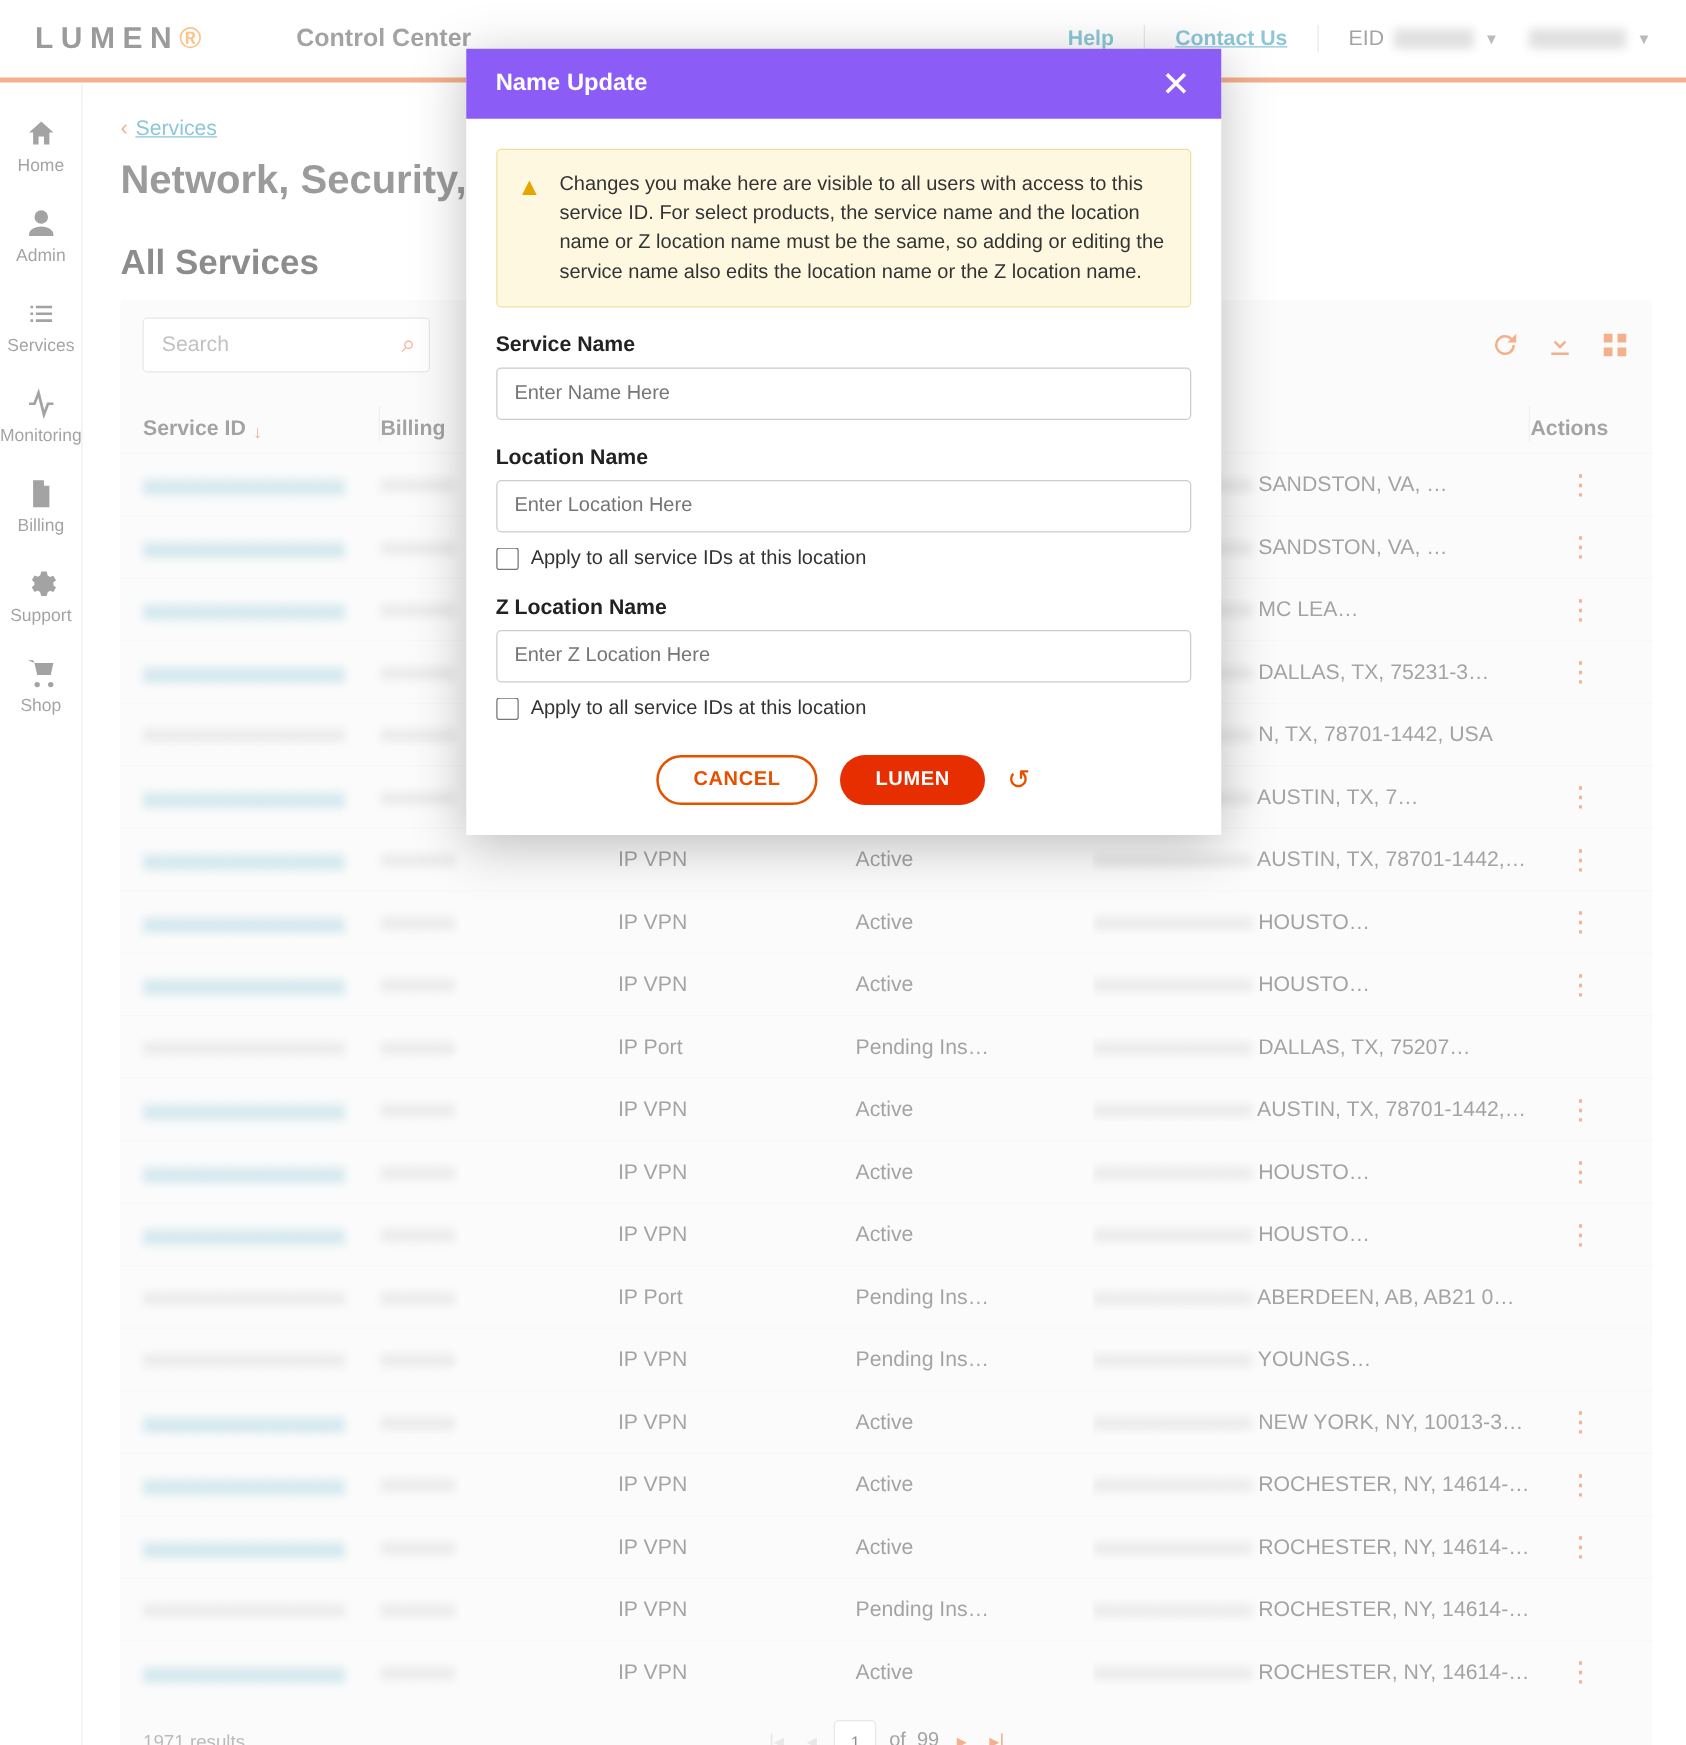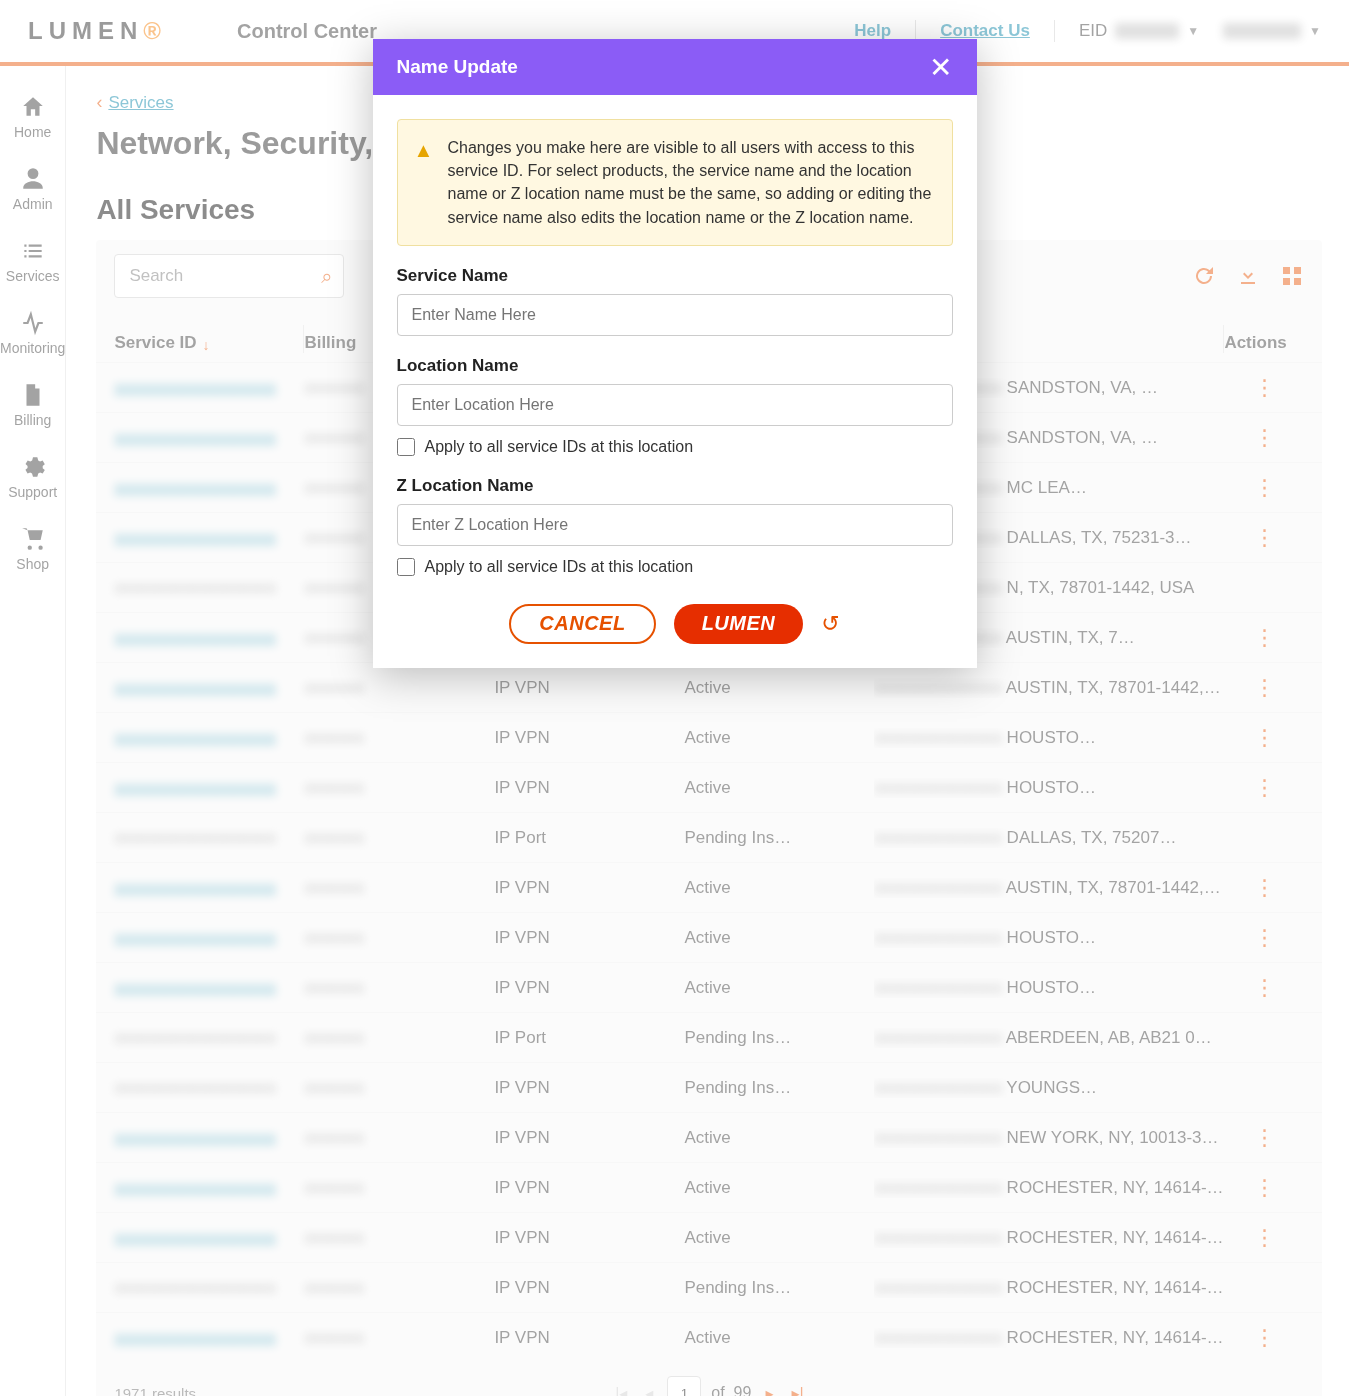--- a/index.html
+++ b/index.html
@@ -70,21 +70,21 @@
 .modal-close { margin-left: auto; cursor: pointer; font-size: 28px; color: #fff; }
 .modal-body { padding: 24px; }
 .alert { border-left: 6px solid #e6a500; background: #fff8e1; padding: 16px 20px 16px 50px; border-radius: 4px; position: relative; font-size: 16px; line-height: 1.45; color: #333; border: 1px solid #f0e0a0; }
 .alert .warn-icon { position: absolute; left: 16px; top: 16px; color: #e6a500; font-size: 20px; }
 .form-group { margin-top: 20px; }
 .form-label { font-size: 17px; font-weight: 600; color: #222; display: block; margin-bottom: 8px; }
 .form-input { width: 100%; height: 42px; border: 1px solid #ccc; border-radius: 4px; padding: 0 14px; font-size: 16px; }
 .checkbox-row { display: flex; align-items: center; gap: 10px; margin-top: 12px; font-size: 16px; color: #333; }
 .checkbox-row input { width: 18px; height: 18px; }
 .modal-actions { display: flex; justify-content: center; align-items: center; gap: 18px; margin-top: 28px; position: relative; }
-.btn { height: 40px; padding: 0 28px; border-radius: 20px; font-size: 20px; font-weight: 700; cursor: pointer; letter-spacing: 0.5px; font-style: italic; }
+.btn { height: 40px; padding: 0 28px; border-radius: 20px; font-size: 16px; font-weight: 700; cursor: pointer; letter-spacing: 0.5px; }
 .btn-cancel { background: #fff; border: 2px solid #e65100; color: #e65100; }
 .btn-save { background: #e62e00; border: none; color: #fff; }
 .reset-icon { color: #e65100; font-size: 22px; cursor: pointer; }
 </style>
 </head>
 <body>
 
 <div class="topbar">
   <span class="logo"><span>LUMEN</span><span class="dot">®</span></span>
   <span class="app-title">Control Center</span>

